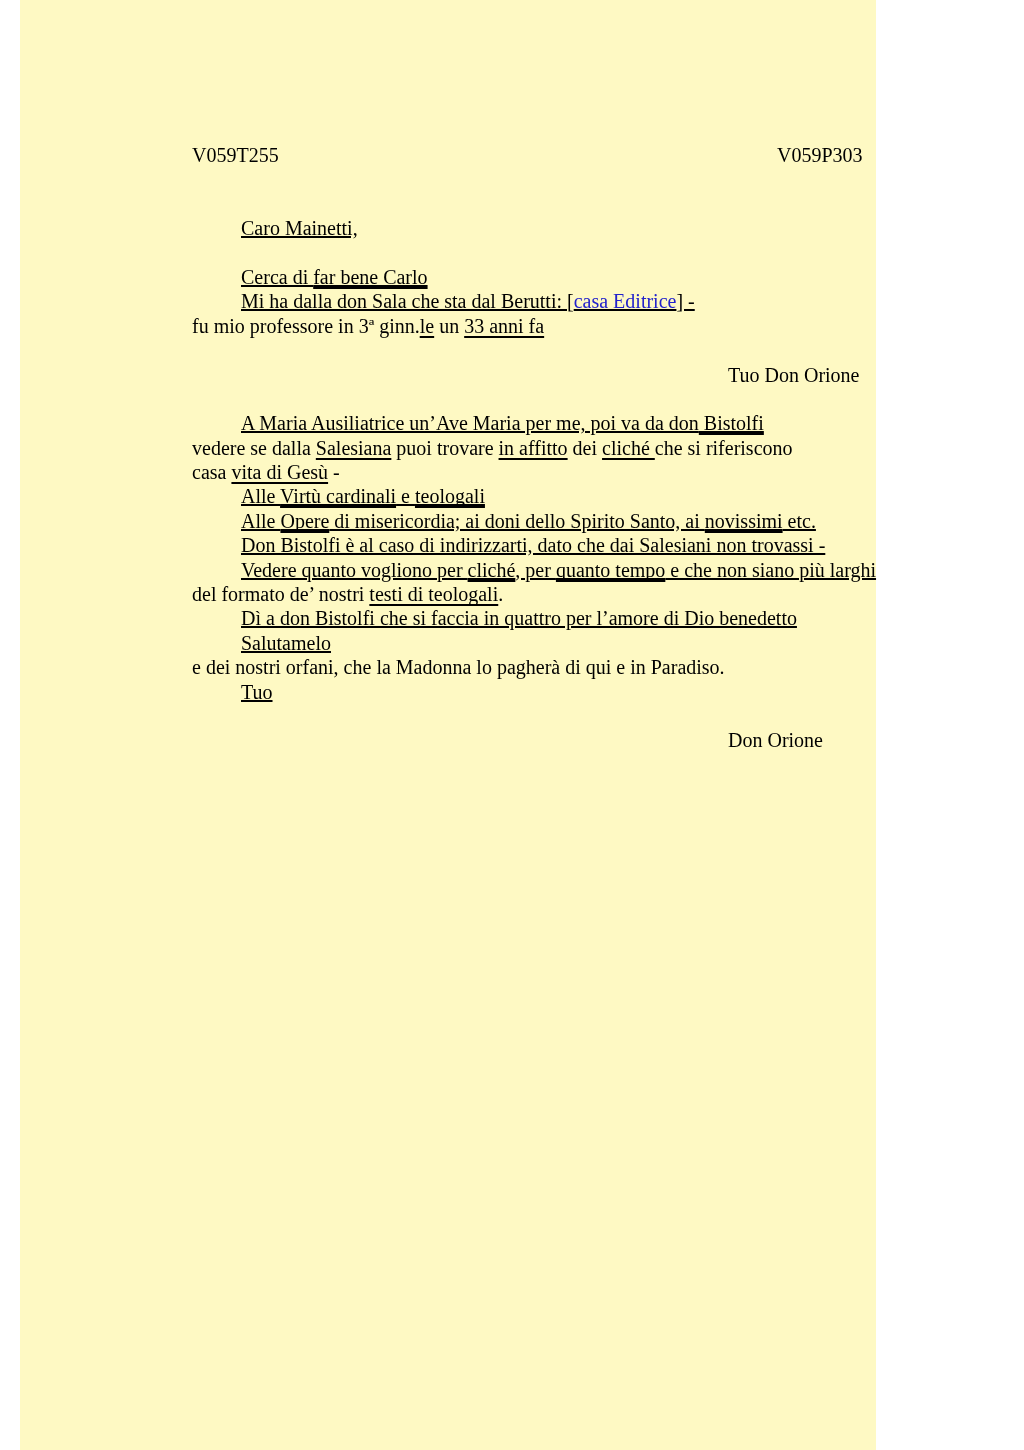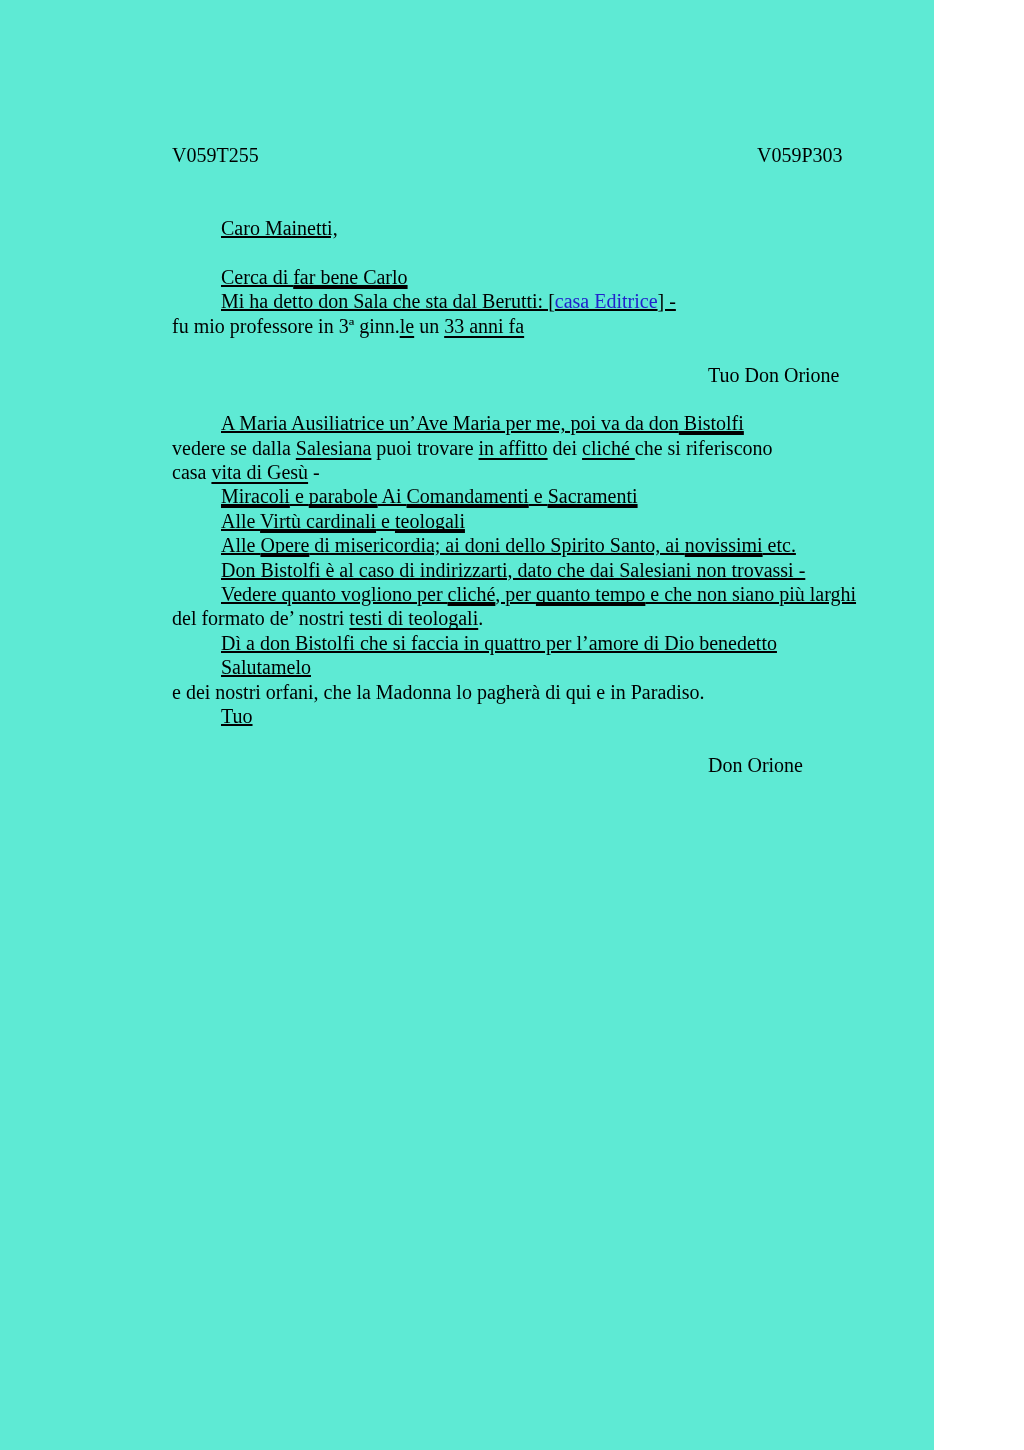--- a/index.html
+++ b/index.html
@@ -10,24 +10,25 @@
   body {
     width: 1024px;
     height: 1450px;
     font-family: "Liberation Serif", serif;
     font-size: 20px;
     color: #000000;
     overflow: hidden;
   }
   .page {
     box-sizing: border-box;
-    width: 934px;
+    width: 856px;
     height: 1450px;
     padding: 143px 30px 0 172px;
-    background: #5eead4;
+    background: #fef9c3;
+    margin-left: 20px;
   }
   .line {
     position: relative;
     line-height: 24.4px;
     height: 24.4px;
     white-space: nowrap;
   }
   .indent { padding-left: 49px; text-decoration: underline; }
   .tab { padding-left: 536px; }
   .hdr-right { position: absolute; left: 585px; top: 0; }
@@ -45,29 +46,28 @@
   <div class="line">
     <span>V059T255</span>
     <span class="hdr-right">V059P303</span>
   </div>
   <div class="line">&nbsp;</div>
   <div class="line">&nbsp;</div>
   <div id="letter-body">
       <div class="line indent"><span>Caro Mainetti,</span></div>
       <div class="line">&nbsp;</div>
       <div class="line indent"><span>Cerca di </span><span class="u">far bene Carlo</span></div>
-      <div class="line indent"><span>Mi ha detto don Sala che sta dal Berutti: [</span><span style="color: rgb(34, 34, 204);">casa Editrice</span><span>] -</span></div>
+      <div class="line indent"><span>Mi ha dalla don Sala che sta dal Berutti: [</span><span style="color: rgb(34, 34, 204);">casa Editrice</span><span>] -</span></div>
       <div class="line"><span>fu mio professore in 3ª ginn.</span><span class="u">le</span><span> un </span><span class="u">33 anni fa</span></div>
       <div class="line">&nbsp;</div>
       <div class="line tab"><span>Tuo Don Orione</span></div>
       <div class="line">&nbsp;</div>
       <div class="line indent"><span>A Maria Ausiliatrice un’Ave Maria per me, poi va da don</span><span class="u"> Bistolfi</span></div>
       <div class="line"><span>vedere se dalla </span><span class="u">Salesiana</span><span> puoi trovare </span><span class="u">in affitto</span><span> dei </span><span class="u">cliché </span><span>che si riferiscono</span></div>
       <div class="line"><span>casa </span><span class="u">vita di Gesù</span><span> -</span></div>
-      <div class="line indent"><span class="u">Miracoli</span><span> e </span><span class="u">parabole</span><span> Ai </span><span class="u">Comandamenti</span><span> e </span><span class="u">Sacramenti</span></div>
       <div class="line indent"><span>Alle </span><span class="u">Virtù cardinali</span><span> e </span><span class="u">teologali</span></div>
       <div class="line indent"><span>Alle </span><span class="u">Opere</span><span> di misericordia; ai doni dello Spirito Santo, ai </span><span class="u">novissimi</span><span> etc.</span></div>
       <div class="line indent"><span>Don Bistolfi è al caso di indirizzarti, dato che dai Salesiani non trovassi -</span></div>
       <div class="line indent"><span>Vedere quanto vogliono per </span><span class="u">cliché</span><span>, per </span><span class="u">quanto tempo</span><span> e che non siano più larghi</span></div>
       <div class="line"><span>del formato de’ nostri </span><span class="u">testi di teologali</span><span>.</span></div>
       <div class="line indent"><span>Dì a don Bistolfi che si faccia in quattro per l’amore di Dio benedetto</span></div>
       <div class="line indent"><span>Salutamelo</span></div>
       <div class="line"><span>e dei nostri orfani, che la Madonna lo pagherà di qui e in Paradiso.</span></div>
       <div class="line indent"><span>Tuo</span></div>
       <div class="line">&nbsp;</div>

